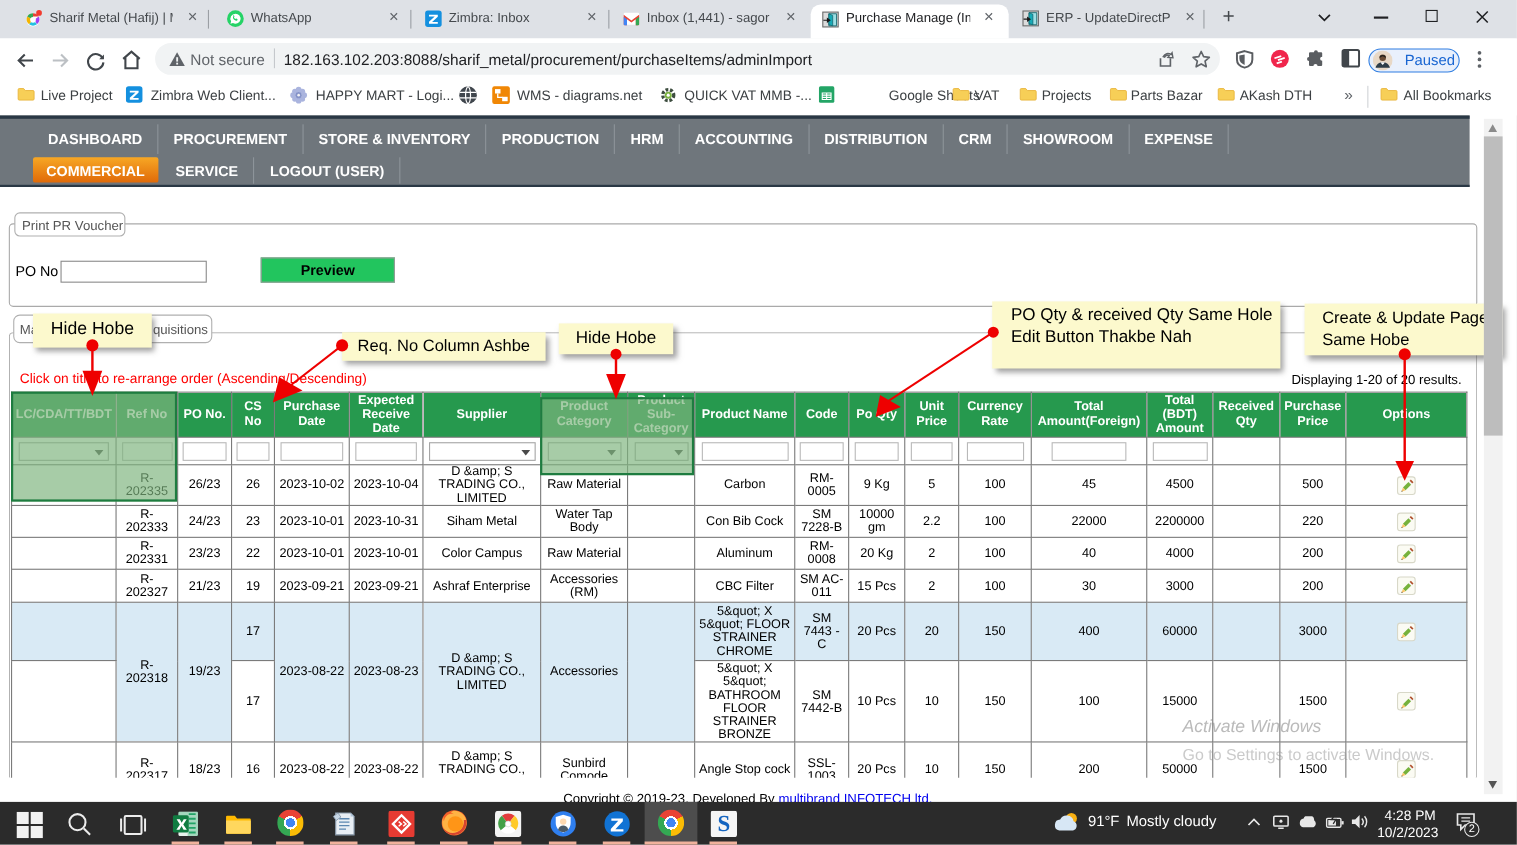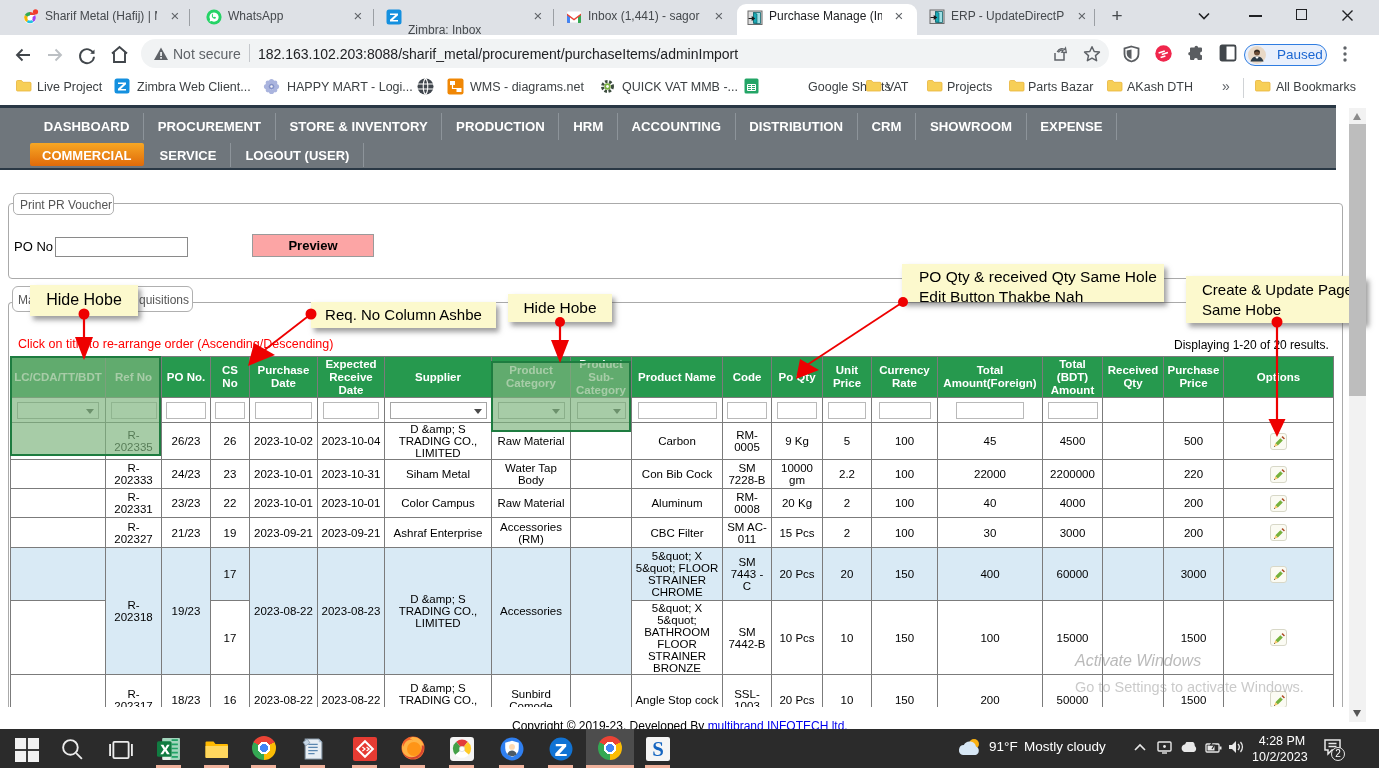--- a/index.html
+++ b/index.html
@@ -92,21 +92,21 @@
       <path d="M6.3 5.6c-.7.7-.8 2 .3 3.2 1.2 1.2 2.6 1.2 3.2.5.3-.4.2-.8-.1-1l-.9-.5c-.5-.2-.7.5-1 .4-.4-.2-1-.8-1.1-1.2-.1-.4.6-.5.4-1l-.3-.9c-.1-.4-.7-.3-1-.1z" fill="#25d366"></path>
     </svg>
   <div class="tabtitle" style="left:228px; width:110px;">WhatsApp</div>
   <div class="tabx" style="left:351px;">×</div>
   <div class="tabsep" style="left:373px;"></div>
 
   <svg class="favicon" style="left:386px" viewBox="0 0 16 16">
       <rect x="0.5" y="0.5" width="15" height="15" rx="2.5" fill="#1490df"></rect>
       <path d="M4 4.4h8v1.8L6.8 11H12v1.6H4v-1.8L9.2 6H4z" fill="#fff"></path>
     </svg>
-  <div class="tabtitle" style="left:408px; width:110px;margin-top:14px;">Zimbra: Inbox</div>
+  <div class="tabtitle" style="left:408px; width:110px;">Zimbra: Inbox</div>
   <div class="tabx" style="left:531px;">×</div>
   <div class="tabsep" style="left:553px;"></div>
 
   <svg class="favicon" style="left:566px" viewBox="0 0 16 16">
       <rect x="1" y="2.5" width="14" height="11" rx="1" fill="#fff"></rect>
       <path d="M1 4.5 8 9.7 15 4.5V13a1 1 0 0 1-1 1h-2V8.5L8 11.4 4 8.5V14H2a1 1 0 0 1-1-1z" fill="#ea4335"></path>
       <path d="M2 14h2V8.5L1 6.3V13a1 1 0 0 0 1 1z" fill="#4285f4"></path>
       <path d="M14 14h-2V8.5l3-2.2V13a1 1 0 0 1-1 1z" fill="#34a853"></path>
     </svg>
   <div class="tabtitle" style="left:588px; width:112px;">Inbox (1,441) - sagor</div>
@@ -293,21 +293,21 @@
     <span class="orange">COMMERCIAL</span>
       <span class="nb">SERVICE</span>
       <span>LOGOUT (USER)</span>
   </div>
 </div>
 
 <div class="fieldset" style="left:8px; top:203px; width:1335px; height:76px;"></div>
 <div class="legend" style="left:13px; top:193px; width:101px; height:22px; white-space:nowrap; font-size:12px; padding:4px 0 0 6px;">Print PR Voucher</div>
 <div class="abs" style="left:14px; top:239px; font-size:13px; color:#000;">PO No</div>
 <div class="abs" style="left:55px; top:237px; width:133px; height:20px; border:1px solid #8a8a8a; background:#fff;"></div>
-<div class="abs" style="left:252px; top:234px; width:122px; height:23px; border:1px solid #9a9a9a; background:#fca5a5; text-align:center; font-size:13px; font-weight:bold; line-height:21px;">Preview</div>
+<div class="abs" style="left:237px; top:234px; width:122px; height:23px; border:1px solid #9a9a9a; background:#22c55e; text-align:center; font-size:13px; font-weight:bold; line-height:21px;">Preview</div>
 
 <div class="fieldset" style="left:8px; top:302px; width:1335px; height:405px; border-radius:4px 4px 0 0; border-bottom:none; background:transparent;"></div>
 <div class="legend" style="left:12px; top:286px; width:106px; height:26px; overflow:hidden; white-space:nowrap; font-size:12px; padding:6px 0 0 5px; border-radius:6px;">Manage PR</div>
 <div class="legend" style="left:118px; top:286px; width:75px; height:26px; overflow:hidden; white-space:nowrap; font-size:12px; padding:6px 0 0 20px; border-radius:6px;">quisitions</div>
 
 <div class="abs red" style="left:18px; top:337px; font-size:12.5px;">Click on title to re-arrange order (Ascending/Descending)</div>
 <div class="abs" style="left:1174px; top:338px; font-size:12px;">Displaying 1-20 of 20 results.</div>
 
 <div id="tblwrap" class="abs" style="left:0; top:0; width:1379px; height:707px; overflow:hidden;">
 <table id="tbl">
@@ -565,21 +565,21 @@
 <div class="hl" style="left:491px; top:361px; width:140px; height:71px;"></div>
 
 <div class="abs" style="left:1075px; top:652px; font-size:16px; color:rgba(130,130,130,0.55);font-style:italic;">Activate Windows</div>
 <div class="abs" style="left:1075px; top:679px; font-size:14.5px; color:rgba(150,150,150,0.5);">Go to Settings to activate Windows.</div>
 
 <div class="abs" style="left:512px; top:709px; font-size:12px;margin-top:10px;">Copyright © 2019-23, Developed By <span style="color:#0000ee; text-decoration:underline;">multibrand INFOTECH ltd.</span></div>
 
 <div class="note" style="left:30px; top:285px; width:108px; height:31px; font-size:16px; text-align:center; line-height:30px;">Hide Hobe</div>
 <div class="note" style="left:311px; top:302px; width:185px; height:26px; font-size:15px; text-align:center; line-height:25px;">Req. No Column Ashbe</div>
 <div class="note" style="left:508px; top:294px; width:104px; height:28px; font-size:15.5px; text-align:center; line-height:27px;">Hide Hobe</div>
-<div class="note" style="left:902px; top:264px; width:262px; height:38px; font-size:15.5px; padding:3px 0 0 17px; line-height:20px; white-space:nowrap;">PO Qty &amp; received Qty Same Hole<br>Edit Button Thakbe Nah</div>
+<div class="note" style="left:902px; top:274px; width:262px; height:61px; font-size:15.5px; padding:3px 0 0 17px; line-height:20px; white-space:nowrap;">PO Qty &amp; received Qty Same Hole<br>Edit Button Thakbe Nah</div>
 <div class="note" style="left:1186px; top:276px; width:180px; height:47px; font-size:15px; padding:4px 0 0 16px; line-height:20px; white-space:nowrap; overflow:hidden;">Create &amp; Update Page<br>Same Hobe</div>
 
 <svg class="abs" style="left:0; top:0;" width="1379" height="768" viewBox="0 0 1379 768" pointer-events="none">
   <g fill="#ee0000" stroke="none">
     <circle cx="84" cy="314" r="5.5"></circle>
     <circle cx="311" cy="314" r="5.5"></circle>
     <circle cx="560" cy="322" r="5"></circle>
     <circle cx="903" cy="302" r="5"></circle>
     <circle cx="1277" cy="322" r="5.5"></circle>
   </g>

